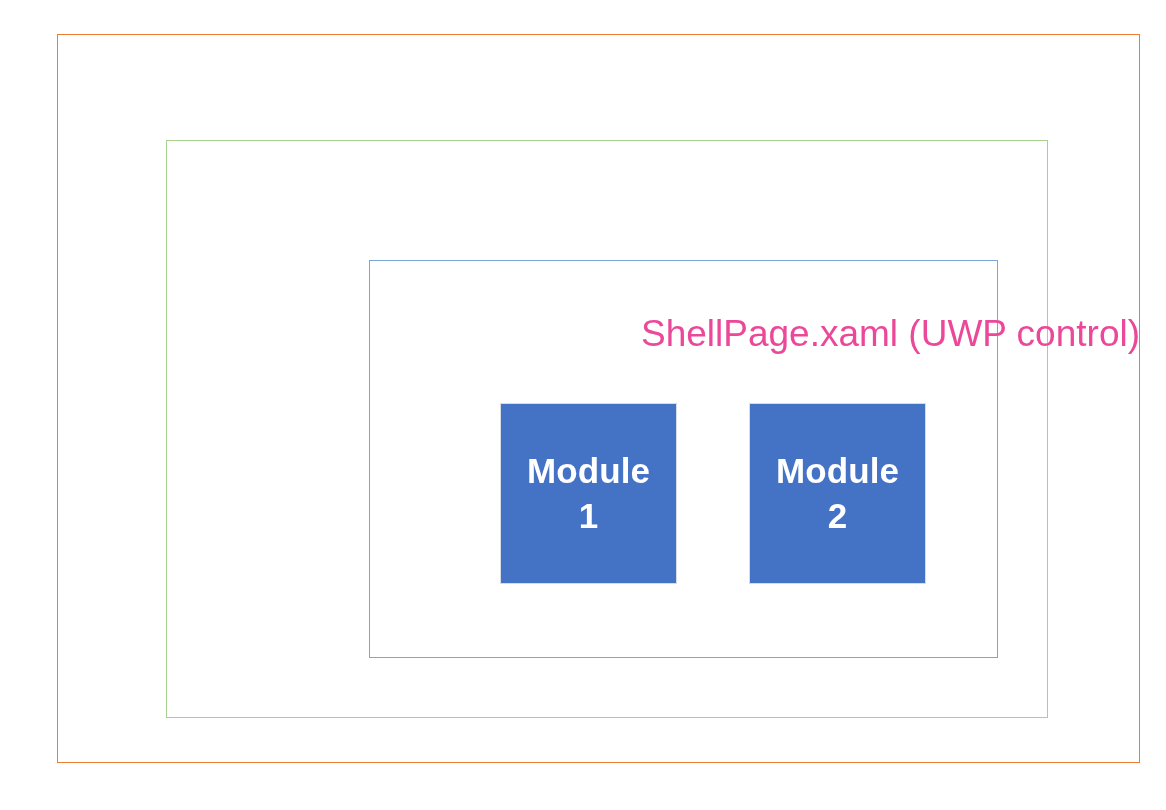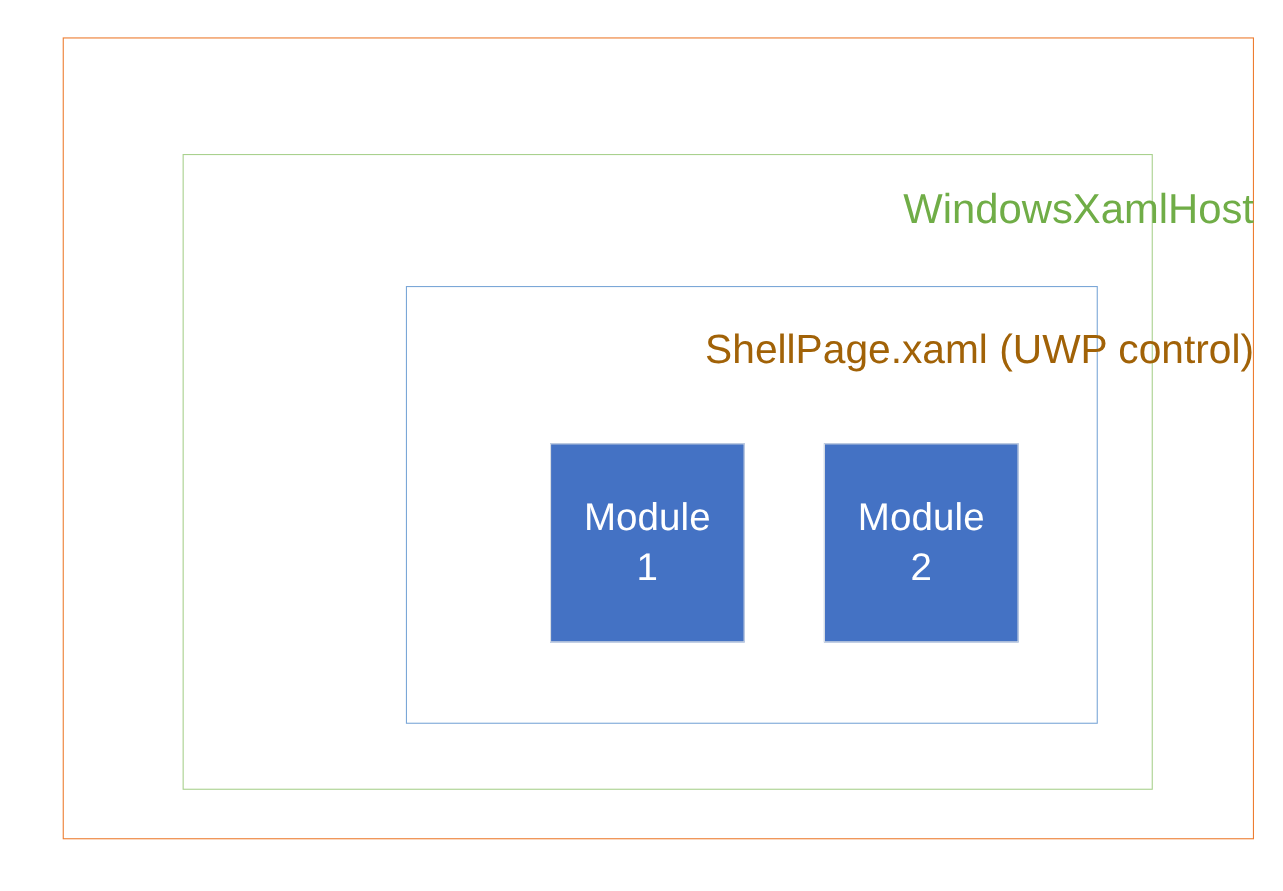--- a/index.html
+++ b/index.html
@@ -70,23 +70,23 @@
 
   #mid-caption {
     right: 26px;
     top: 170px;
     font-size: 38px;
     color: #70AD47;
   }
 
   #inner-caption {
     right: 26px;
-    top: 297px;
+    top: 313px;
     font-size: 37px;
-    color: #a16207;
+    color: #ec4899;
   }
 
   
   .module-box {
     position: absolute;
     box-sizing: border-box;
     width: 177px;
     height: 181px;
     top: 403px;
     background: #4472C4;
@@ -97,31 +97,30 @@
     justify-content: center;
     color: #FFFFFF;
     font-size: 35px;
     line-height: 1.28;
     letter-spacing: 0.1px;
   }
 
   #module-1 { left: 500px; }
   #module-2 { left: 749px; }
 
-  .module-line { display: block; }
+  .module-line { display: block; font-weight: bold; }
 </style>
 </head>
 <body>
 
 <div id="canvas">
 
   <div class="rect" id="outer-rect"></div>
 
   <div class="rect" id="mid-rect"></div>
-  <div class="caption" id="mid-caption">WindowsXamlHost</div>
 
   <div class="rect" id="inner-rect"></div>
   <div class="caption" id="inner-caption">ShellPage.xaml (UWP control)</div>
 
   <div class="module-box" id="module-1">
     <span class="module-line">Module</span>
     <span class="module-line">1</span>
   </div>
 
   <div class="module-box" id="module-2">

